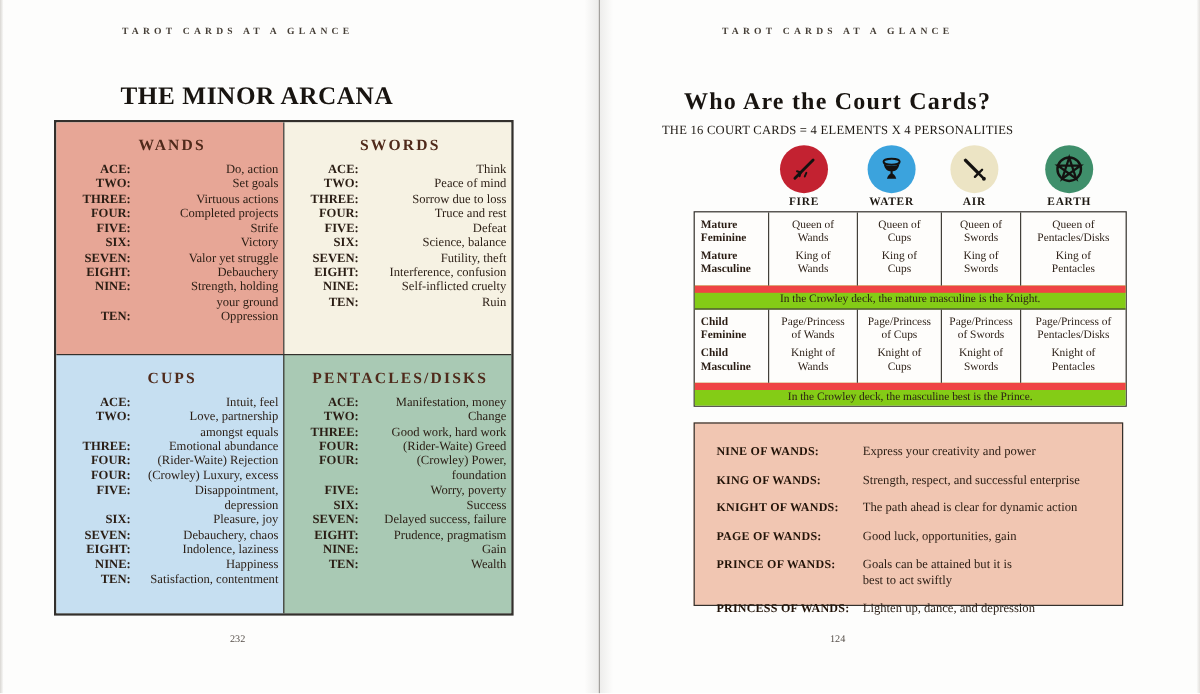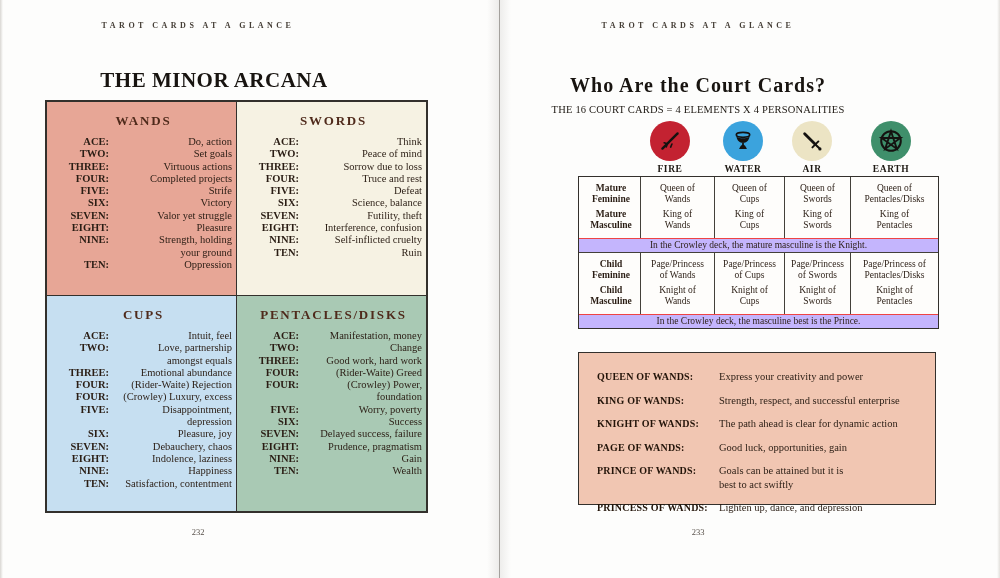--- a/index.html
+++ b/index.html
@@ -41,24 +41,24 @@
   .el-circle{width:40px;height:40px;border-radius:50%;margin:0 auto;
           display:flex;align-items:center;justify-content:center;}
   .el-label{margin-top:3px;font-size:9.5px;font-weight:bold;letter-spacing:.6px;color:#1d1812;}
 
   .court-table{position:absolute;left:78px;top:176px;width:359px;border:1.5px solid #33302c;
           box-sizing:content-box;background:#fefdfb;}
   .court-row{display:grid;grid-template-columns:61px 74px 70px 66px 1fr;height:61px;}
   .cell{box-sizing:border-box;padding:6px 2px 7px 2px;display:flex;flex-direction:column;
           justify-content:space-between;text-align:center;font-size:9.5px;line-height:11px;}
   .cell + .cell{border-left:1px solid #43403a;}
-  .label-cell{text-align:center;padding-left:5px;font-weight:bold;}
+  .label-cell{text-align:left;padding-left:5px;font-weight:bold;}
   .cline{white-space:pre-line;}
   .court-note{height:13px;line-height:13px;text-align:center;font-size:9.5px;
-          background:#c4b5fd;border-top:1px solid #ef4444;border-bottom:1px solid #43403a;}
+          background:#84cc16;border-top:6px solid #ef4444;border-bottom:1px solid #43403a;}
   .court-note:last-child{border-bottom:none;}
 
   .wands-box{position:absolute;left:78px;top:352px;width:358px;height:153px;box-sizing:border-box;
           background:#f1c6b2;border:1.5px solid #33302c;padding:17px 14px 0 18px;}
   .wrow{display:flex;margin-bottom:10px;line-height:13.5px;}
   .wterm{width:122px;flex:none;font-weight:bold;font-size:10px;letter-spacing:.2px;color:#231409;}
   .wdef{flex:1;font-size:10.5px;white-space:pre-line;}
   svg{display:block;}
 </style>
 </head>
@@ -99,21 +99,21 @@
             <div class="row">
               <span class="term">SIX:</span>
               <span class="def">Victory</span>
             </div>
             <div class="row">
               <span class="term">SEVEN:</span>
               <span class="def">Valor yet struggle</span>
             </div>
             <div class="row">
               <span class="term">EIGHT:</span>
-              <span class="def">Pleasure</span>
+              <span class="def">Debauchery</span>
             </div>
             <div class="row">
               <span class="term">NINE:</span>
               <span class="def">Strength, holding
 your ground</span>
             </div>
             <div class="row">
               <span class="term">TEN:</span>
               <span class="def">Oppression</span>
             </div>
@@ -382,21 +382,21 @@
           <div class="cline">Knight of
 Pentacles</div>
         </div>
       </div>
       <div class="court-note">In the Crowley deck, the masculine best is the Prince.</div>
     </div>
 
     <div class="wands-box">
       <div class="wrows">
           <div class="wrow">
-            <span class="wterm">QUEEN OF WANDS:</span>
+            <span class="wterm">NINE OF WANDS:</span>
             <span class="wdef">Express your creativity and power</span>
           </div>
           <div class="wrow">
             <span class="wterm">KING OF WANDS:</span>
             <span class="wdef">Strength, respect, and successful enterprise</span>
           </div>
           <div class="wrow">
             <span class="wterm">KNIGHT OF WANDS:</span>
             <span class="wdef">The path ahead is clear for dynamic action</span>
           </div>
@@ -409,18 +409,18 @@
             <span class="wdef">Goals can be attained but it is
 best to act swiftly</span>
           </div>
           <div class="wrow">
             <span class="wterm">PRINCESS OF WANDS:</span>
             <span class="wdef">Lighten up, dance, and depression</span>
           </div>
         </div>
     </div>
 
-    <div class="page-num">233</div>
+    <div class="page-num">124</div>
   </div>
 
   <div class="gutter-shade"></div>
   <div class="gutter-line"></div>
 </div>
 
 </body></html>

